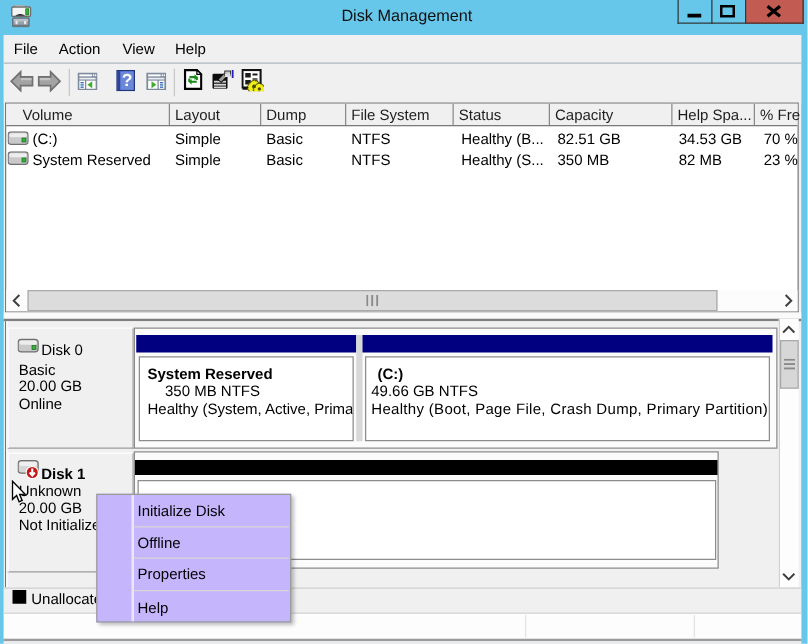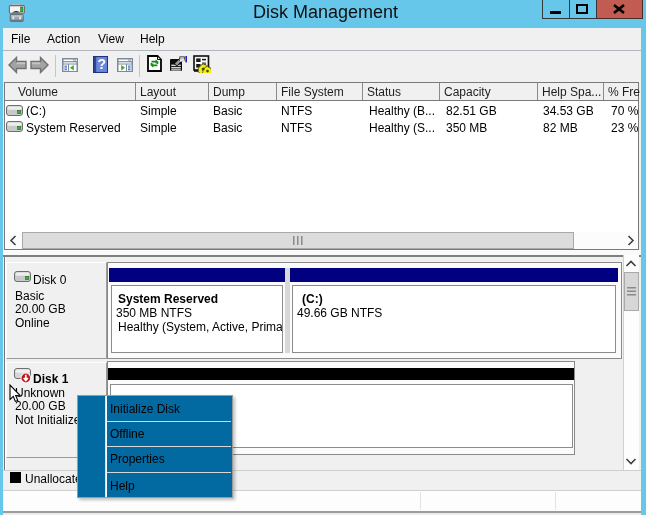--- a/index.html
+++ b/index.html
@@ -1,21 +1,21 @@
 <!DOCTYPE html>
 <html><head>
 <meta charset="utf-8">
 <style>
 *{margin:0;padding:0;box-sizing:border-box}
 html,body{width:646px;height:515px;overflow:hidden}
 body{font-family:"Liberation Sans",sans-serif;font-size:12px;color:#000}
 #win{position:absolute;left:0;top:0;width:646px;height:515px;background:#66c7ea}
 .abs{position:absolute}
 
-#title{left:0;top:0;width:646px;height:28px;text-align:center;font-size:18px;line-height:25px;color:#101010;padding-left:5px}
+#title{left:0;top:0;width:646px;height:28px;text-align:center;font-size:13px;line-height:25px;color:#101010;padding-left:5px}
 .capbtn{top:0;height:19px;border:1px solid #33383b;border-top:none}
 #btnmin{left:542px;width:28px}
 #btnmax{left:569px;width:28px;border-left:none}
 #btnclose{left:596px;width:47px;background:#c25b52;border-color:#472d28;border-left:1px solid #33383b}
 
 #content{left:3px;top:28px;width:638px;height:487px;background:#f0f0f0}
 
 #menubar{left:3px;top:28px;width:638px;height:23px;background:#f0f0f0;border-bottom:1px solid #b0b6bc;line-height:22px}
 #menubar span{position:absolute;top:0}
 
@@ -40,21 +40,21 @@
 .pbox{background:#fff;border:1px solid #8c8c8c;overflow:hidden}
 .ptxt{white-space:nowrap;line-height:14px}
 
 #vscroll{left:623px;top:255px;width:16px;height:215px;background:#fdfdfd;border-left:1px solid #d0d0d0}
 #vthumb{left:624px;top:272px;width:15px;height:39px;background:#d7d7d7;border:1px solid #a9a9a9}
 
 #legend{left:3px;top:470px;width:638px;height:20px;background:#f0f0f0;border-top:1px solid #cfcfcf}
 #status{left:3px;top:490px;width:638px;height:21px;background:#fdfdfd;border-top:1px solid #cfcfcf}
 .ssep{top:492px;width:1px;height:18px;background:#e3e3e3}
 
-#cmenu{left:77px;top:395px;width:156px;height:103px;background:#0369a1;border:1px solid #9b9b9b;box-shadow:2px 2px 3px rgba(0,0,0,0.25);z-index:50}
+#cmenu{left:77px;top:395px;width:156px;height:103px;background:#c4b5fd;border:1px solid #9b9b9b;box-shadow:2px 2px 3px rgba(0,0,0,0.25);z-index:50}
 #cmenu .gut{position:absolute;left:27px;top:0;width:1px;height:101px;background:#e0e0e0}
 #cmenu .gut2{position:absolute;left:28px;top:0;width:1px;height:101px;background:#fafafa}
 #cmenu .mi{position:absolute;left:32px;height:16px;line-height:16px;white-space:nowrap}
 #cmenu .msep{position:absolute;left:29px;width:124px;height:1px;background:#d7d7d7}
 </style>
 </head>
 <body>
 <div id="win">
 
   <div class="abs" id="title">Disk Management</div>
@@ -233,26 +233,27 @@
   <div class="abs" style="left:33px;top:273px;font-weight:normal">Disk 0</div>
   <div class="abs" style="left:15px;top:289px">Basic</div>
   <div class="abs" style="left:15px;top:302px">20.00 GB</div>
   <div class="abs" style="left:15px;top:316px">Online</div>
   <div class="abs backdrop" style="top:262px;width:515px;height:97px"></div>
   <div class="abs pbar" style="left:109px;top:268px;width:176px;height:14px;background:#000080"></div>
   <div class="abs" style="left:285px;top:268px;width:5px;height:85px;background:#d8d8d8"></div>
   <div class="abs pbar" style="left:290px;top:268px;width:328px;height:14px;background:#000080"></div>
   <div class="abs pbox" style="left:111px;top:285px;width:172px;height:68px">
     <div class="ptxt" style="margin:6px 0 0 6px;font-weight:bold">System Reserved</div>
-    <div class="ptxt" style="margin:0 0 0 4px">350 MB NTFS</div>
+    <div class="ptxt" style="margin:0 0 0 20px">350 MB NTFS</div>
     <div class="ptxt" style="margin:0 0 0 6px">Healthy (System, Active, Prima</div>
   </div>
   <div class="abs pbox" style="left:292px;top:285px;width:324px;height:68px">
     <div class="ptxt" style="margin:6px 0 0 9px;font-weight:bold">(C:)</div>
     <div class="ptxt" style="margin:0 0 0 4px">49.66 GB NTFS</div>
+    <div class="ptxt" style="margin:0 0 0 4px;letter-spacing:0.25px">Healthy (Boot, Page File, Crash Dump, Primary Partition)</div>
   </div>
 
   <div class="abs disklabel" style="top:362px;height:96px"></div>
   <svg class="abs" style="left:14px;top:367px" width="19" height="17" viewBox="0 0 19 17">
     <rect x="0.5" y="1.5" width="16" height="10" rx="2.5" fill="#d6d6d6" stroke="#6f6f6f"></rect>
     <rect x="1.5" y="2.5" width="14" height="3.2" rx="1.5" fill="#f0f0f0"></rect>
     <circle cx="11.8" cy="11" r="5.3" fill="#fff"></circle>
     <circle cx="11.8" cy="11" r="4.4" fill="#c41818"></circle>
     <path d="M11.8 7.8 L11.8 13 M9.7 11 L11.8 13.4 L13.9 11" stroke="#fff" stroke-width="1.7" fill="none"></path>
   </svg>

